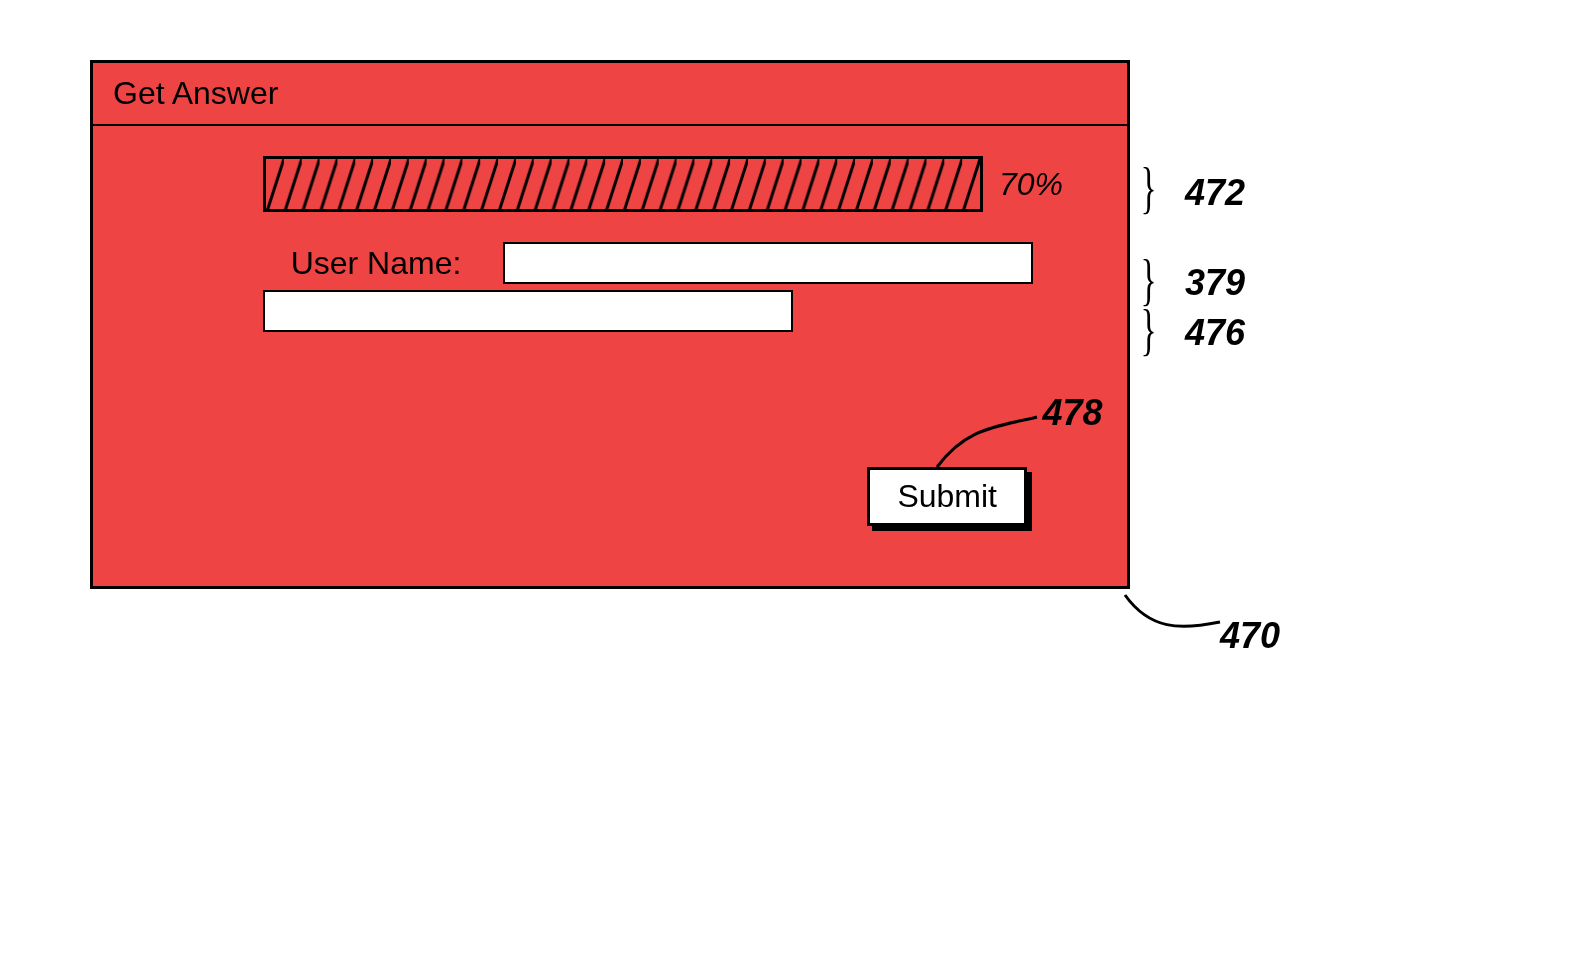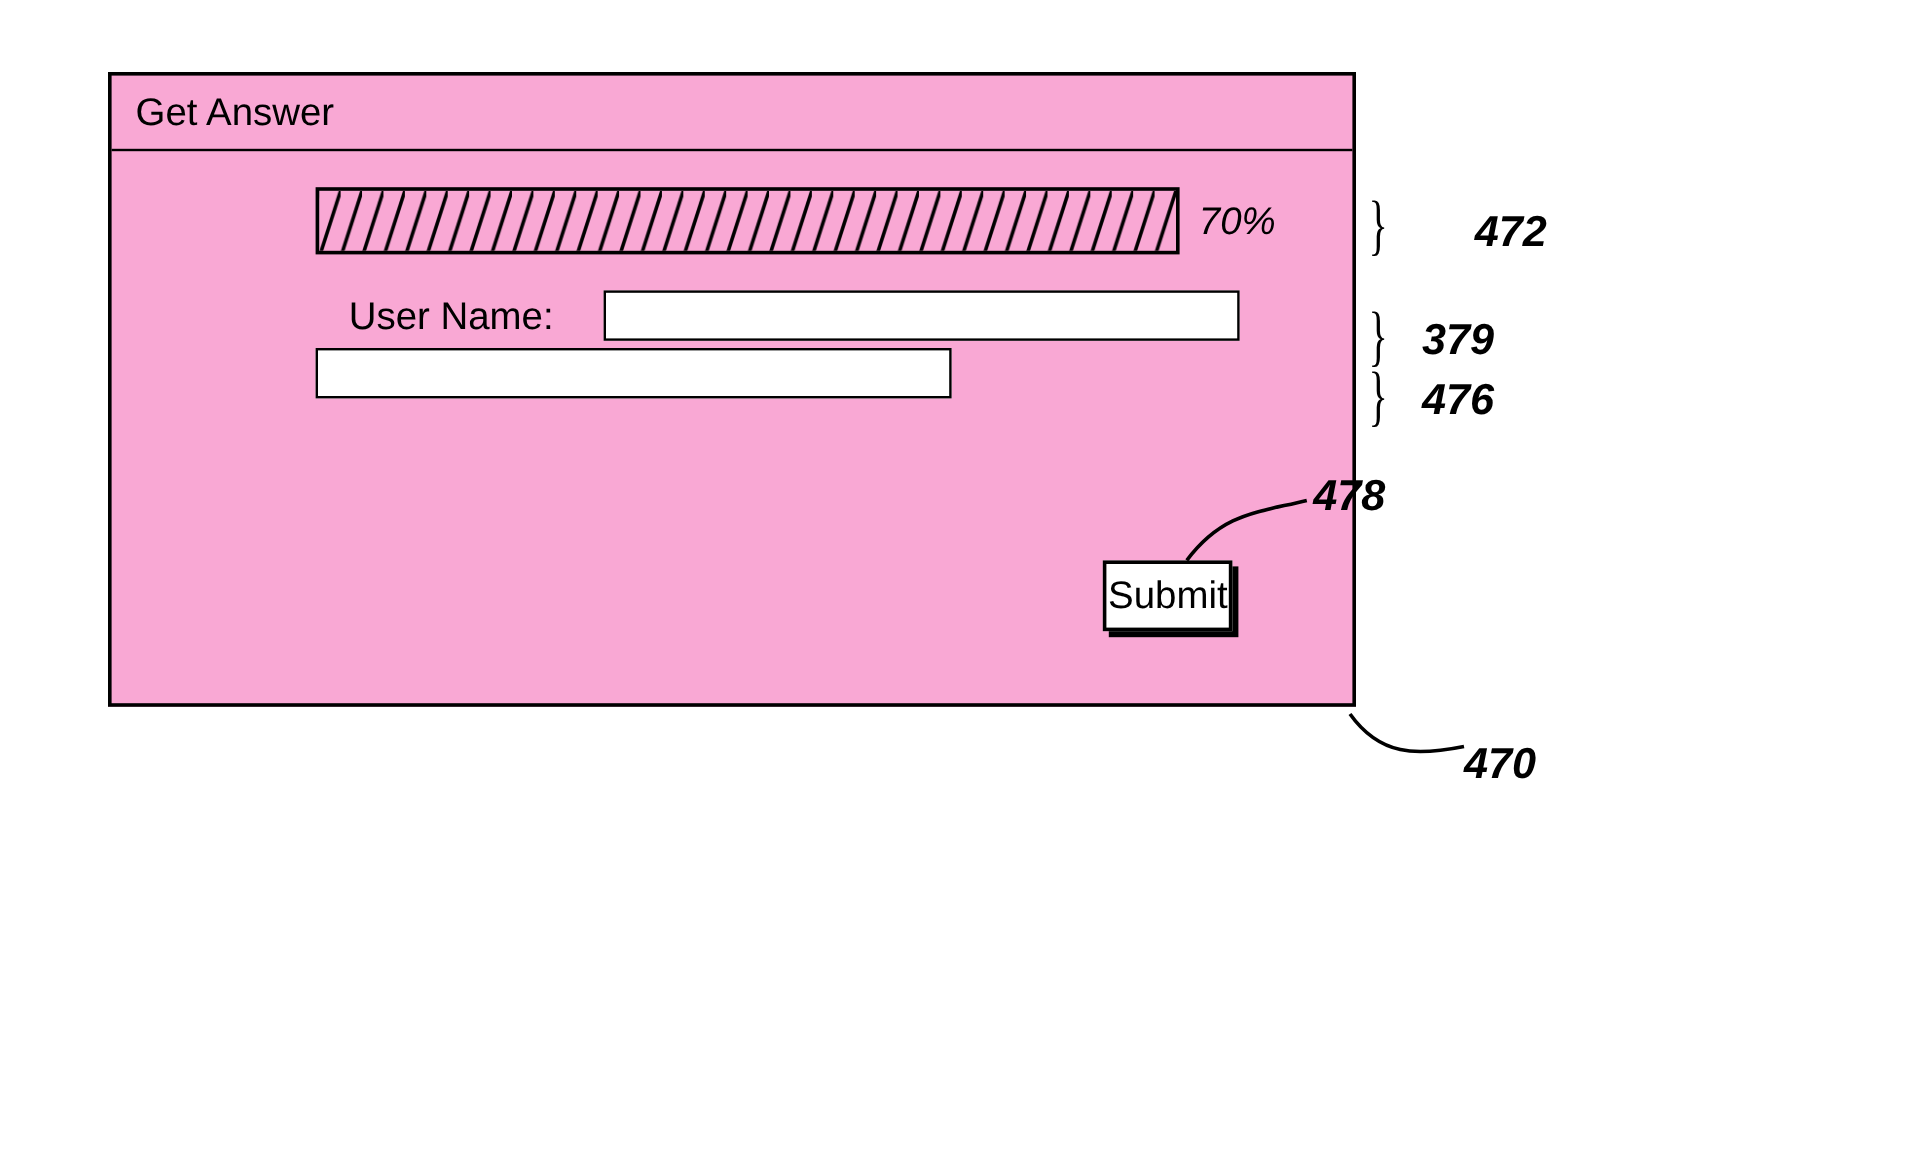--- a/index.html
+++ b/index.html
@@ -11,21 +11,21 @@
     }
     .container {
       position: relative;
       width: 1100px;
       margin-left: 30px;
     }
     .window {
       border: 3px solid #000;
       width: 1040px;
       position: relative;
-      background: #f9a8d4;
+      background: #ef4444;
     }
     .titlebar {
       border-bottom: 2px solid #000;
       padding: 12px 20px;
       font-size: 32px;
     }
     .content {
       padding: 30px 40px 50px 40px;
       position: relative;
       min-height: 460px;
@@ -73,21 +73,21 @@
       padding: 4px 8px;
       background: #fff;
     }
     .submit-area {
       position: absolute;
       right: 100px;
       bottom: 60px;
     }
     .submit-button {
       font-size: 32px;
-      padding: 8px 1px;
+      padding: 8px 27px;
       background: #fff;
       border: 3px solid #000;
       box-shadow: 5px 5px 0 #000;
       cursor: pointer;
       font-family: inherit;
     }
 
     
     .callout {
       position: absolute;
@@ -152,21 +152,21 @@
           <path d="M 0 60 C 30 20, 60 20, 100 10"></path>
         </svg>
         <span class="callout" style="left:175px; top:-75px;">478</span>
         <button class="submit-button">Submit</button>
       </div>
 
     </div>
   </div>
 
   <span class="brace" style="left:1045px; top:100px;">}</span>
-  <span class="callout" style="left:1095px; top:112px;margin-left:44px;">472</span>
+  <span class="callout" style="left:1095px; top:112px;">472</span>
 
   <span class="brace" style="left:1045px; top:192px;">}</span>
   <span class="callout" style="left:1095px; top:202px;">379</span>
 
   <span class="brace" style="left:1045px; top:242px;">}</span>
   <span class="callout" style="left:1095px; top:252px;">476</span>
 
   <svg class="leader-svg" style="left:1030px; top:530px;" width="120" height="60">
     <path d="M 5 5 C 30 40, 60 40, 100 32"></path>
   </svg>

